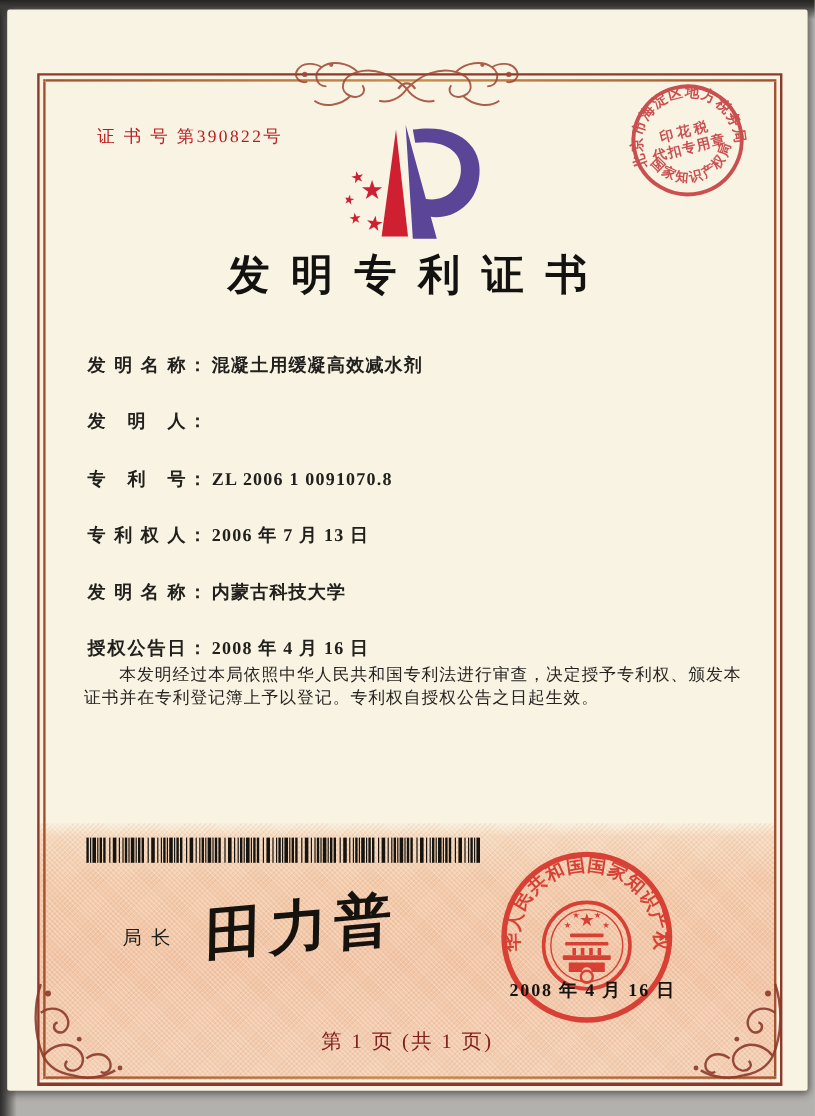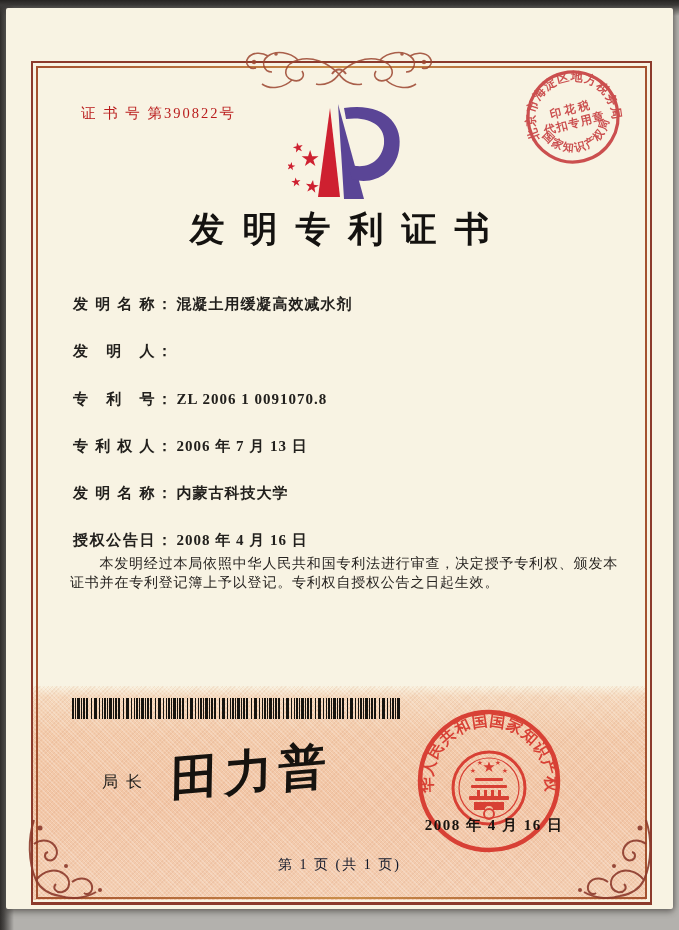--- a/index.html
+++ b/index.html
@@ -59,22 +59,22 @@
   .body-text p{margin:0;font-size:14px;line-height:18.9px;letter-spacing:.8px;
                text-indent:2.1em;text-align:justify;color:#262320;}
   .barcode{left:66px;top:690px;width:332px;height:21px;display:flex;align-items:stretch;}
   .barcode i{display:block;height:100%;background:#17140f;}
   .barcode i.gap{background:transparent;}
   .director{left:96px;top:764px;font-size:16px;letter-spacing:8px;color:#22201d;z-index:5;}
   .signature{left:155px;top:722px;z-index:5;}
   .seal-wrap{left:408px;top:698px;z-index:5;}
   .seal-date{left:398px;top:808px;width:180px;text-align:center;font-size:15px;
              font-weight:600;letter-spacing:1.5px;color:#17130f;z-index:6;}
-  .page-footer{left:0;right:0;top:848px;text-align:center;font-size:14px;
-               letter-spacing:2px;color:#0f172a;}
+  .page-footer{left:0;right:0;top:848px;text-align:center;font-size:17px;
+               letter-spacing:2px;color:#7f1d1d;}
   .tax-stamp{position:absolute;left:506px;top:48px;z-index:5;transform:rotate(-14deg);opacity:.88;}
   .logo{position:absolute;left:282px;top:92px;z-index:4;}
 </style>
 </head>
 <body>
 
 <div class="scan-bed"></div>
 
 <div class="page">
 

